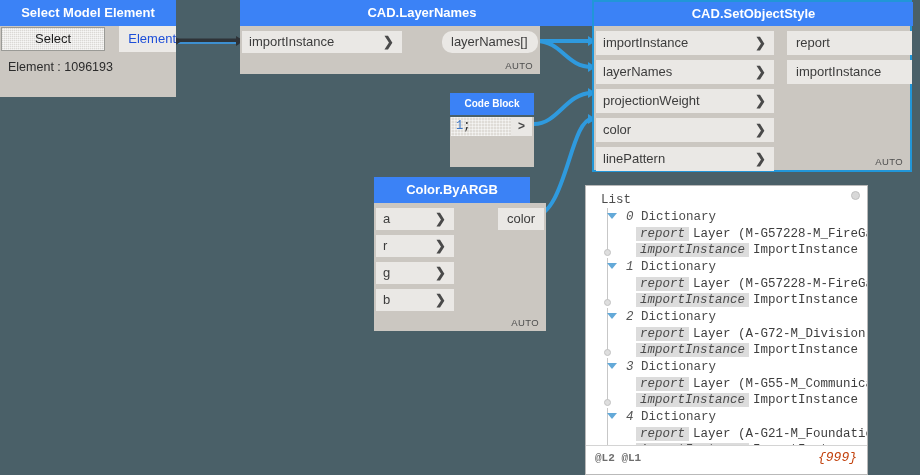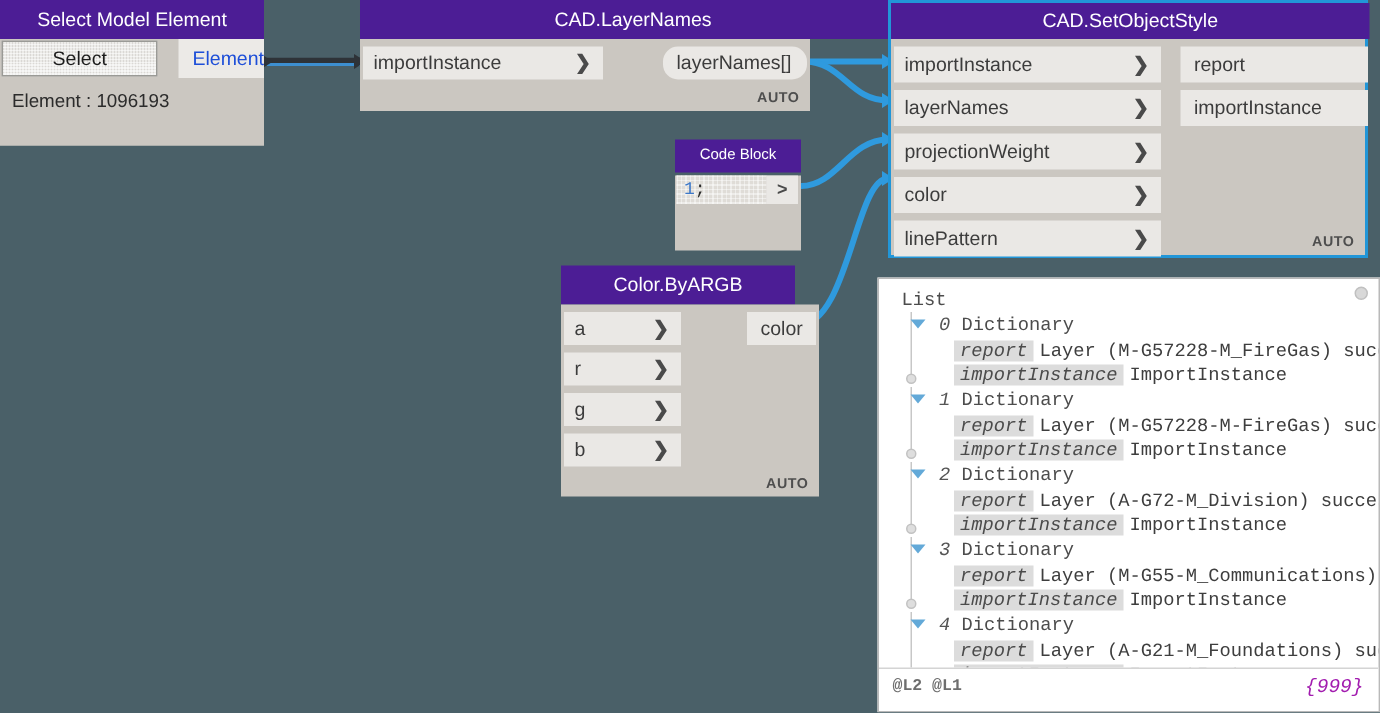--- a/index.html
+++ b/index.html
@@ -10,21 +10,21 @@
     -webkit-font-smoothing:antialiased;
   }
   #canvas{position:relative;width:920px;height:475px;background:#4a6068;overflow:hidden;}
 
   
   #wires{position:absolute;left:0;top:0;width:920px;height:475px;pointer-events:none;}
 
   
   .node{position:absolute;box-sizing:border-box;}
   .node .hdr{
-    background:#4c1d95;color:#ffffff;font-size:13px;font-weight:normal;
+    background:#3b82f6;color:#ffffff;font-size:13px;font-weight:bold;
     text-align:center;line-height:26px;height:26px;overflow:hidden;white-space:nowrap;
   }
   .node .body{background:#cbc7c1;position:relative;}
   .node.selected{border:2px solid #2196d8;}
   .node.selected .hdr{height:24px;line-height:24px;}
 
   .ports{display:flex;}
   .pcol{display:flex;flex-direction:column;}
   .pcol.out{margin-left:auto;align-items:flex-end;}
 
@@ -34,21 +34,21 @@
     display:flex;align-items:center;box-sizing:border-box;
     white-space:nowrap;overflow:hidden;
   }
   .port .pname{padding-left:7px;}
   .port .chev{margin-left:auto;padding-right:8px;font-size:13px;font-weight:bold;color:#4a4a4a;}
   .port.outp{justify-content:flex-start;}
   .port.outp .pname{padding-left:9px;padding-right:9px;}
 
   .auto{
     position:absolute;right:7px;bottom:3px;
-    font-size:9.5px;font-weight:bold;color:#4e4e4e;letter-spacing:.4px;
+    font-size:9.5px;font-weight:normal;color:#4e4e4e;letter-spacing:.4px;
   }
 
   
   #n-select{left:0;top:0;width:176px;}
   #n-select .hdr{width:176px;}
   #n-select .selrow{display:flex;height:26px;align-items:stretch;}
   .selbtn{
     width:111px;height:24px;margin:1px 14px 1px 1px;box-sizing:border-box;
     border:1px solid #9a9a96;
     background:
@@ -102,21 +102,21 @@
   
   #n-setstyle{left:592px;top:0;width:320px;}
   #n-setstyle .hdr{width:319px;}
   #n-setstyle .body{height:144px;}
   #n-setstyle .inport{width:178px;margin:5px 0 0 2px;height:24px;line-height:24px;}
   #n-setstyle .outport{width:125px;margin:5px 0 0 0;height:24px;line-height:24px;}
   #n-setstyle .pcol.out{margin-right:-2px;}
 
   
   #listpanel{
-    position:absolute;left:585px;top:185px;width:335px;height:290px;
+    position:absolute;left:585px;top:185px;width:283px;height:290px;
     background:#ffffff;border:1px solid #b9b9b9;box-sizing:border-box;
     overflow:hidden;
   }
   #listbody{
     position:absolute;left:0;top:0;right:0;bottom:28px;overflow:hidden;
     padding:6px 0 0 12px;box-sizing:border-box;
   }
   .l-root{
     font-family:"Liberation Mono", monospace;font-size:12.5px;color:#4c4c4c;
     line-height:16px;padding-left:3px;
@@ -150,21 +150,21 @@
   #listfoot{
     position:absolute;left:0;right:0;bottom:0;height:28px;background:#ffffff;
     border-top:1px solid #d4d4d4;
   }
   #listfoot .lvls{
     position:absolute;left:9px;top:6px;
     font-family:"Liberation Mono", monospace;font-size:11px;font-weight:bold;color:#6e6e6e;
   }
   #listfoot .count{
     position:absolute;right:10px;top:4px;
-    font-family:"Liberation Mono", monospace;font-size:13px;font-style:italic;color:#a21caf;
+    font-family:"Liberation Mono", monospace;font-size:13px;font-style:italic;color:#c2410c;
   }
   #listdot{
     position:absolute;right:7px;top:5px;width:9px;height:9px;border-radius:50%;
     background:#d8d8d8;border:1px solid #c0c0c0;box-sizing:border-box;
   }
 </style>
 </head>
 <body>
 
 <div id="canvas">

